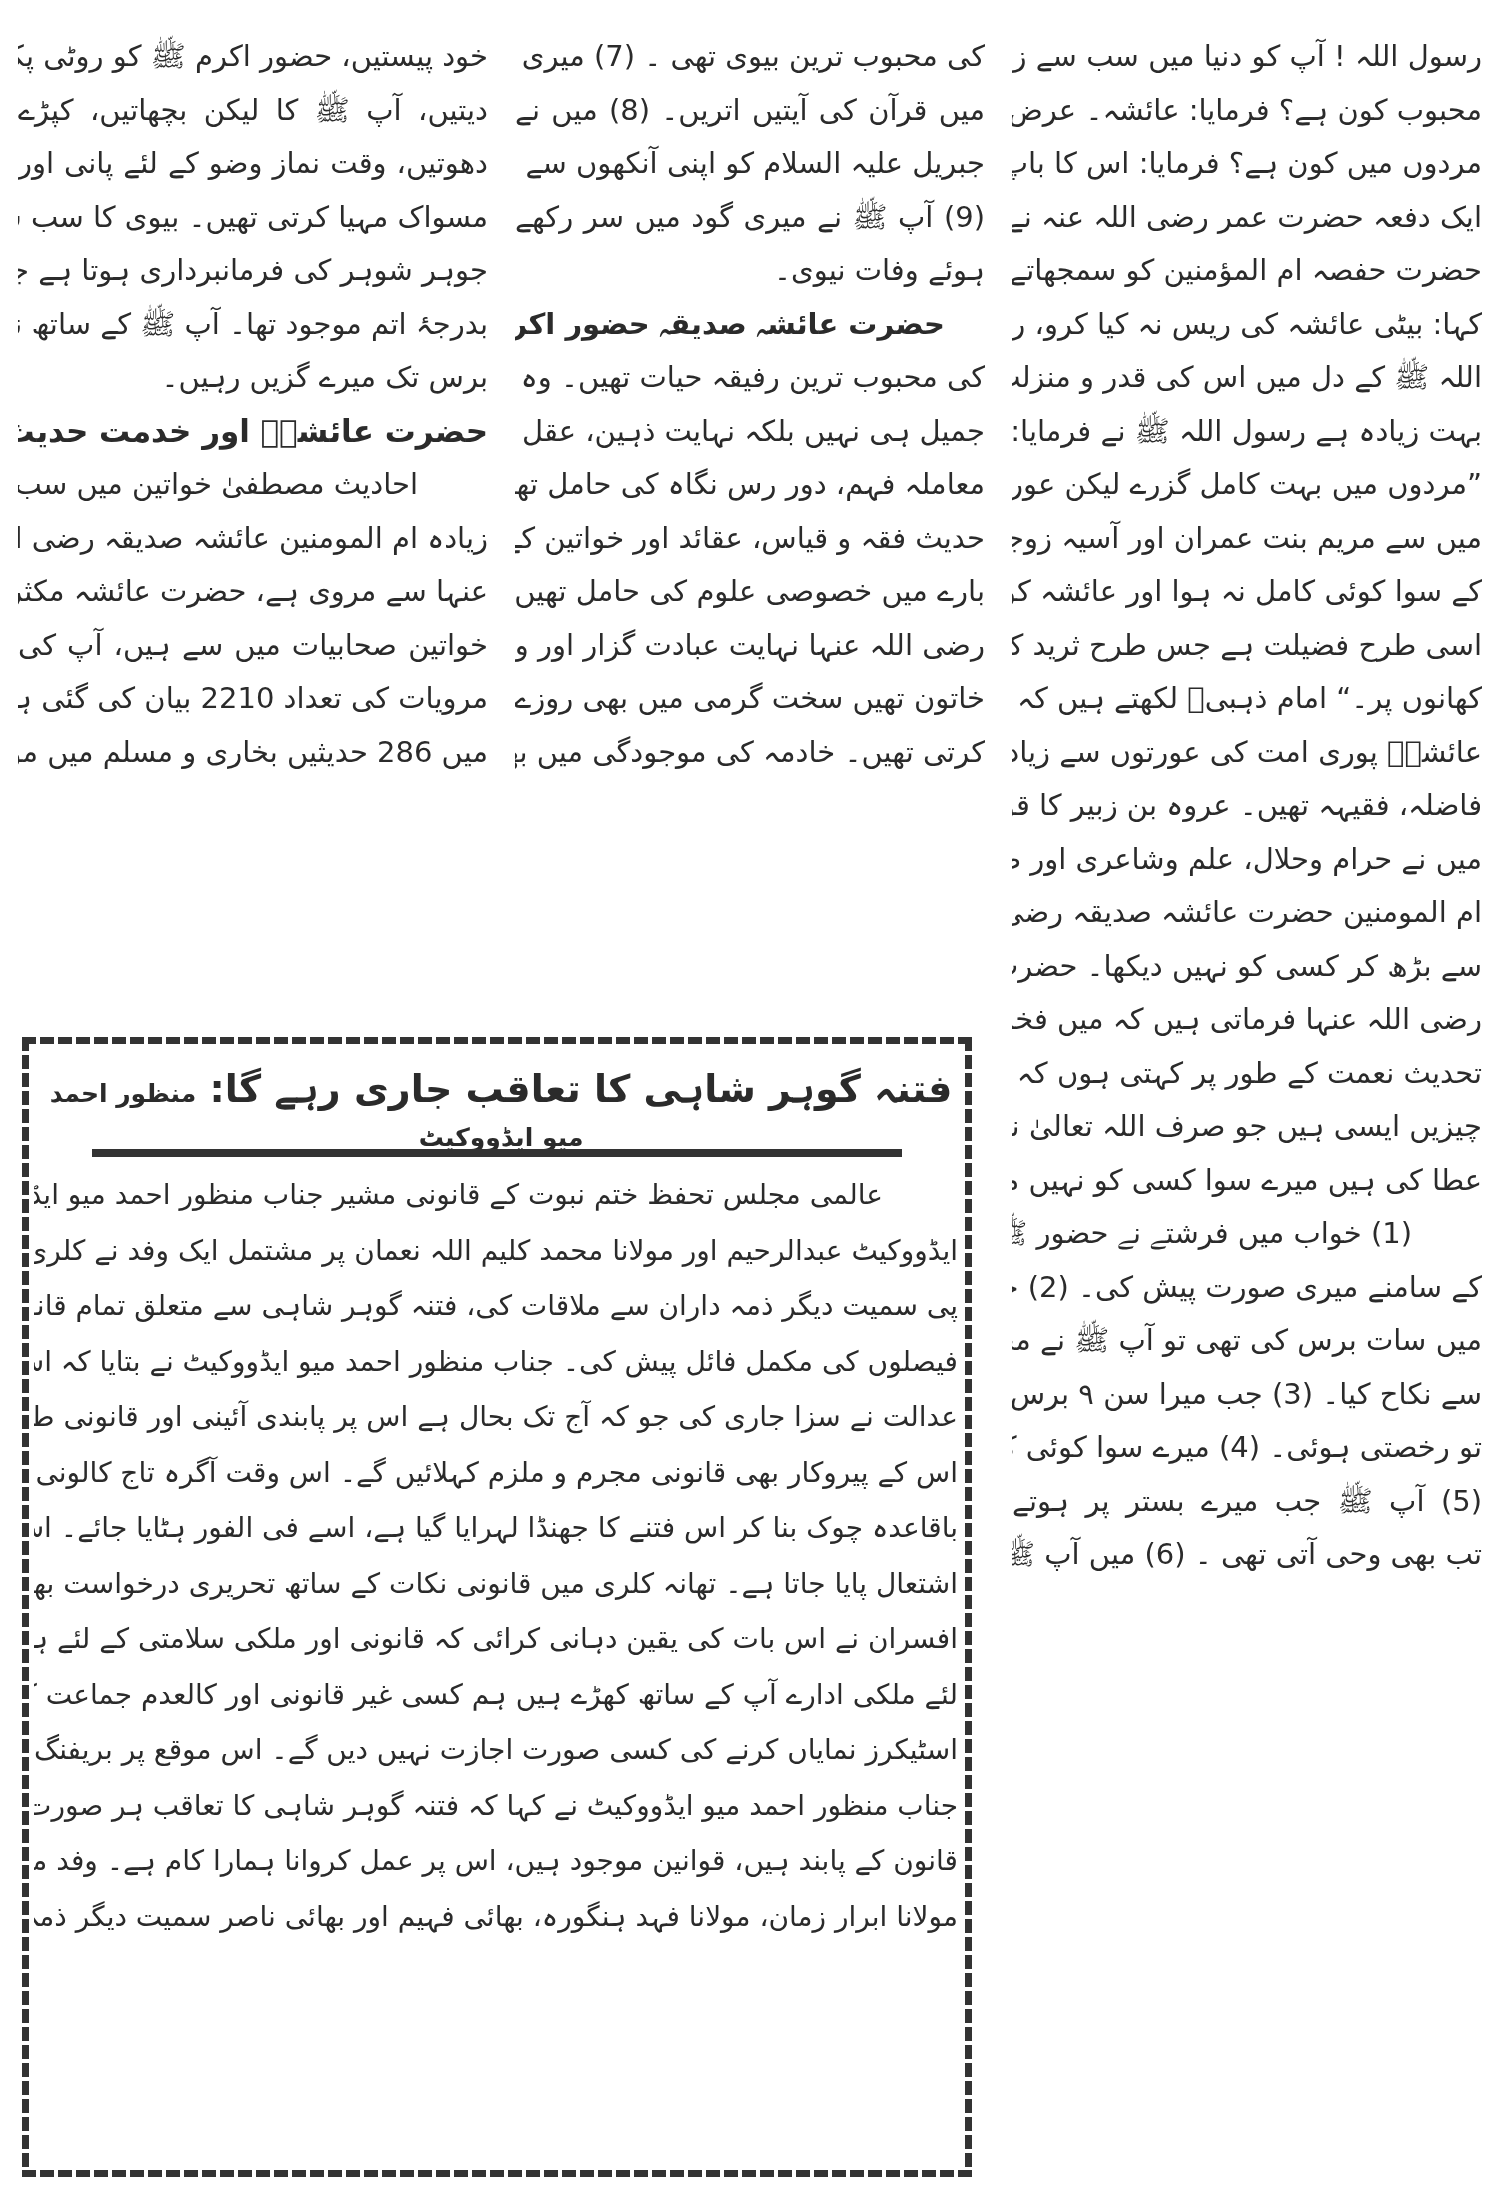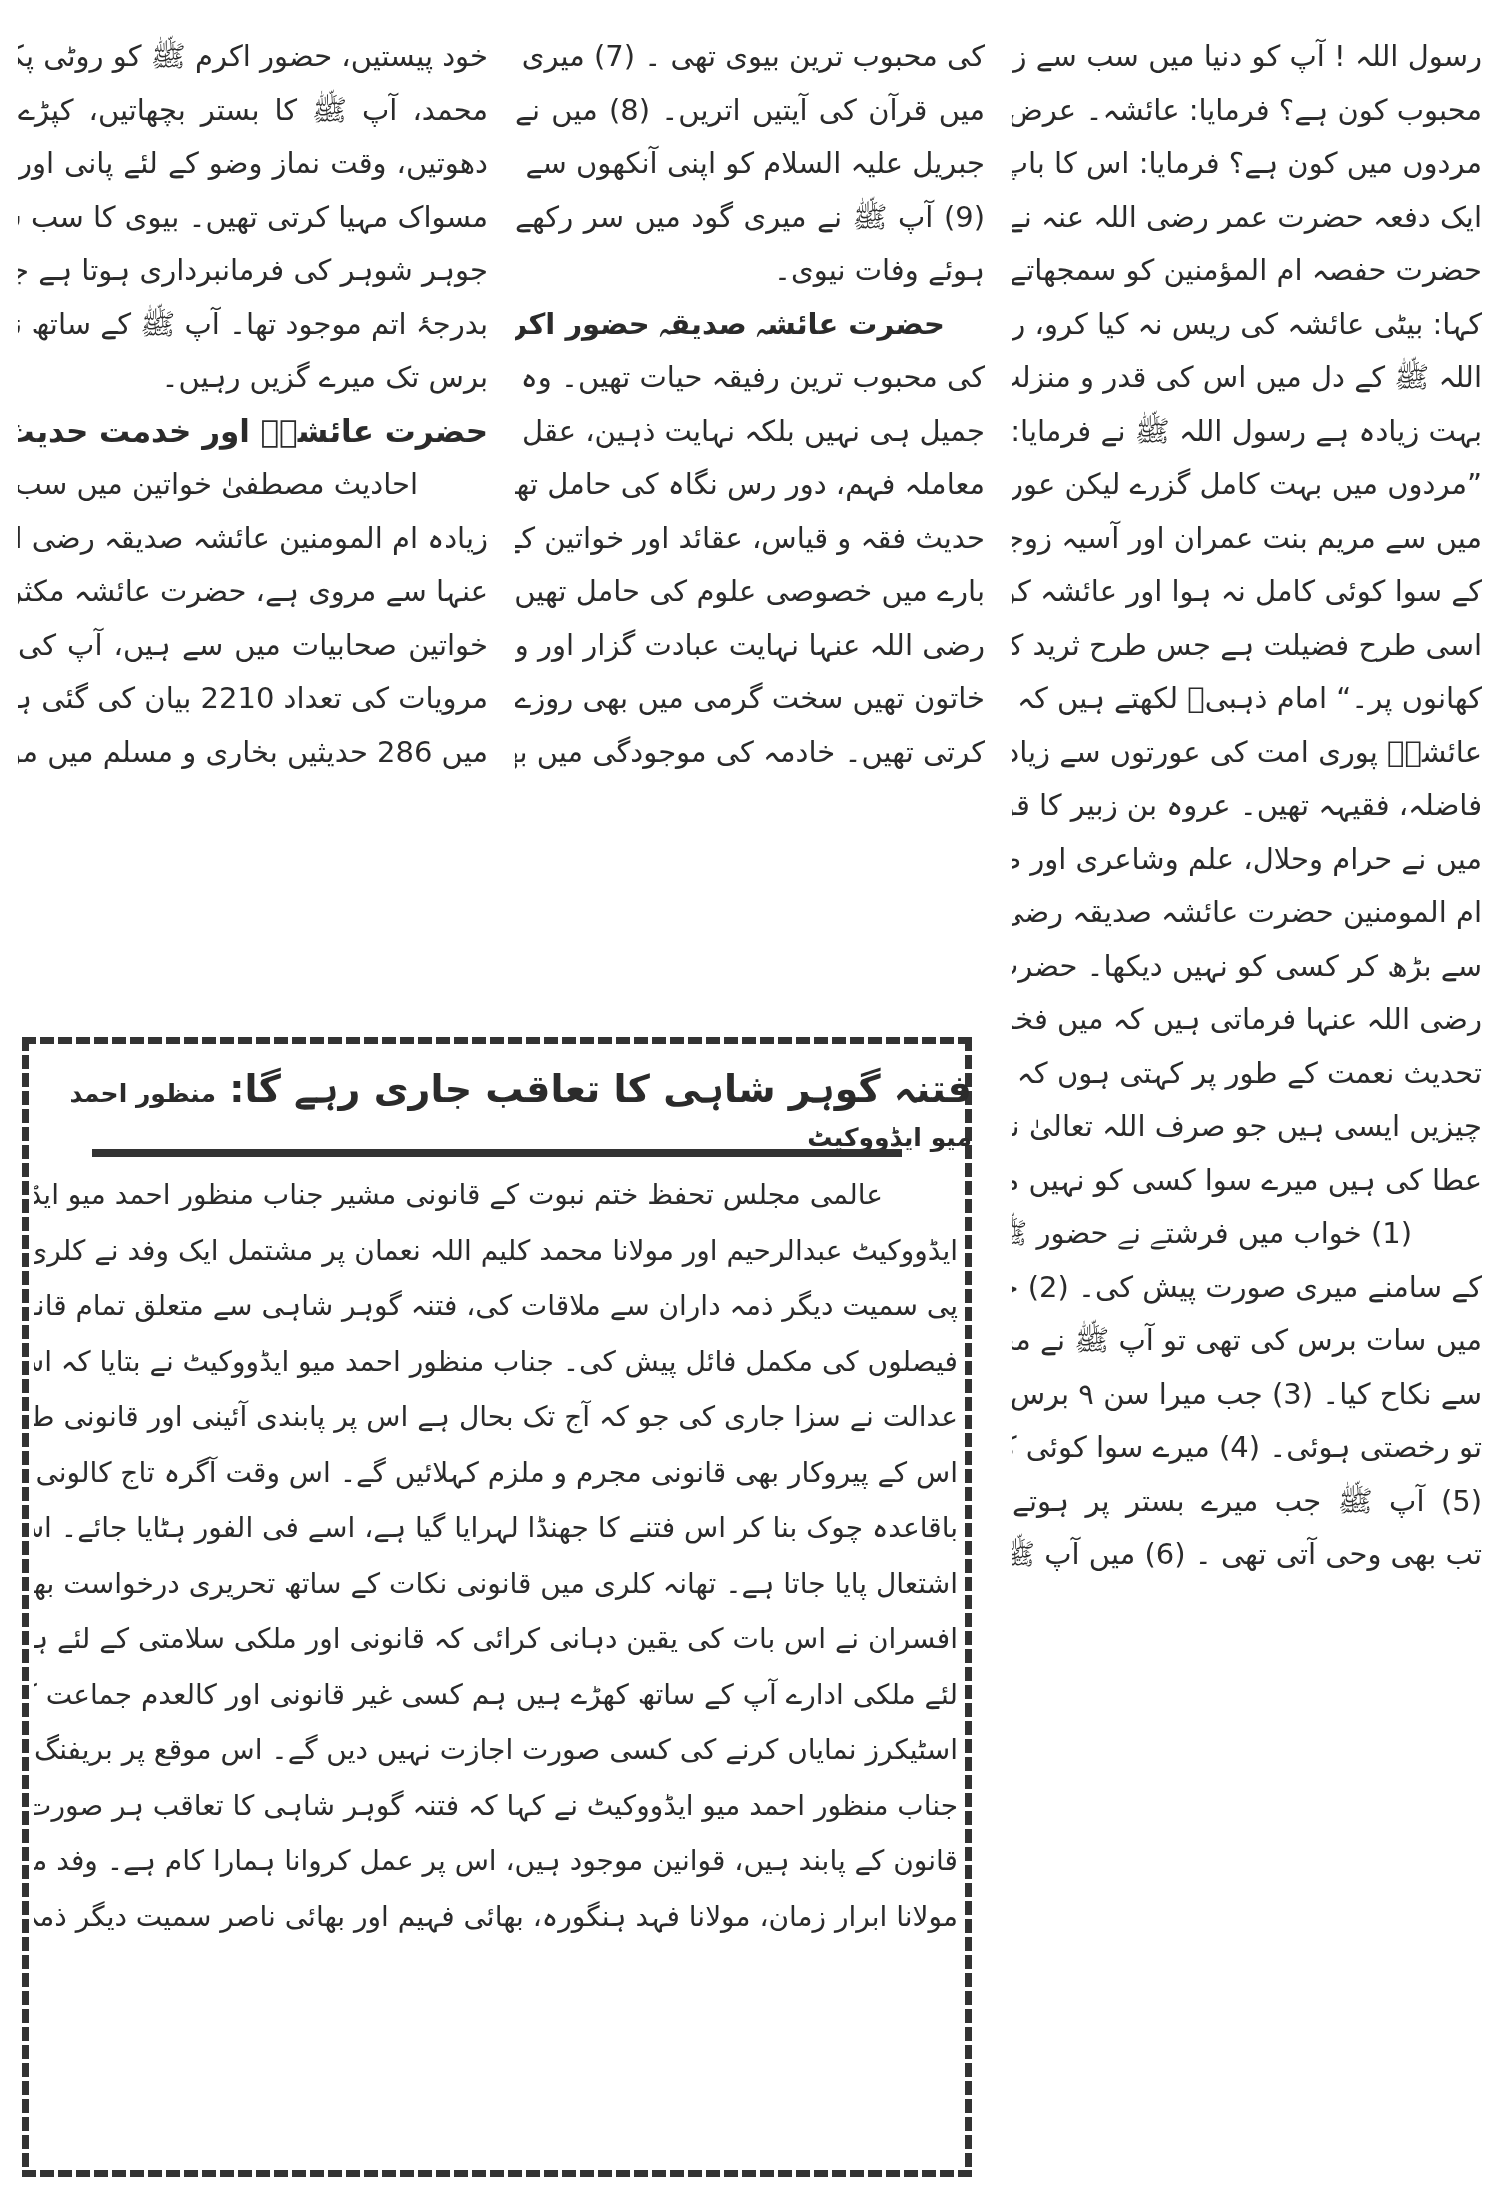--- a/index.html
+++ b/index.html
@@ -15,21 +15,21 @@
   #col-right { left:1012px; top:30px; width:470px; }
   #col-middle { left:515px; top:30px; width:470px; }
   #col-left { left:18px; top:30px; width:470px; }
 
   #boxed-article { position:absolute; left:22px; top:1037px; width:950px; height:1140px;
                    box-sizing:border-box; }
   .dash-h { position:absolute; left:0; right:0; height:7px;
             background:repeating-linear-gradient(90deg,#333 0 14px,transparent 14px 18px); }
   .dash-v { position:absolute; top:0; bottom:0; width:7px;
             background:repeating-linear-gradient(180deg,#333 0 14px,transparent 14px 18px); }
-  #box-title { position:absolute; top:30px; left:8px; right:0; text-align:right; direction:rtl;
+  #box-title { position:absolute; top:30px; left:8px; right:0; text-align:center; direction:rtl;
                font-size:38px; font-weight:bold; color:#2b2b2b; }
   #box-title .byline { font-size:25px; }
   #box-rule { position:absolute; top:112px; left:70px; right:70px; height:8px; background:#333; }
   #box-body { position:absolute; top:130px; left:12px; right:14px; direction:rtl; }
   #box-body .line { display:block; height:55.5px; line-height:55.5px; font-size:28px;
                     white-space:nowrap; text-align:justify; text-align-last:justify; overflow:hidden; }
   #box-body .line.first { padding-right:75px; }
   #box-body .line.last { text-align-last:right; }
 </style>
 </head>
@@ -79,21 +79,21 @@
     <span class="line">معاملہ فہم، دور رس نگاہ کی حامل تھیں۔ تفسیر، علم</span>
     <span class="line">حدیث فقہ و قیاس، عقائد اور خواتین کے</span>
     <span class="line">بارے میں خصوصی علوم کی حامل تھیں۔ آپ</span>
     <span class="line">رضی اللہ عنہا نہایت عبادت گزار اور وفا شعار</span>
     <span class="line">خاتون تھیں سخت گرمی میں بھی روزے رکھا</span>
     <span class="line">کرتی تھیں۔ خادمہ کی موجودگی میں بھی آٹا</span>
   </div>
 
 <div id="col-left" class="col">
     <span class="line">خود پیستیں، حضور اکرم ﷺ کو روٹی پکا کر</span>
-    <span class="line">محمد، آپ ﷺ کا بستر بچھاتیں، کپڑے</span>
+    <span class="line">دیتیں، آپ ﷺ کا لیکن بچھاتیں، کپڑے</span>
     <span class="line">دھوتیں، وقت نماز وضو کے لئے پانی اور</span>
     <span class="line">مسواک مہیا کرتی تھیں۔ بیوی کا سب سے بڑا</span>
     <span class="line">جوہر شوہر کی فرمانبرداری ہوتا ہے جو آپ میں</span>
     <span class="line">بدرجۂ اتم موجود تھا۔ آپ ﷺ کے ساتھ نو</span>
     <span class="line last">برس تک میرے گزیں رہیں۔</span>
     <span class="line heading">حضرت عائشہؓ اور خدمت حدیث:</span>
     <span class="line indent">احادیث مصطفیٰ خواتین میں سب سے</span>
     <span class="line">زیادہ ام المومنین عائشہ صدیقہ رضی اللہ تعالیٰ</span>
     <span class="line">عنہا سے مروی ہے، حضرت عائشہ مکثرین</span>
     <span class="line">خواتین صحابیات میں سے ہیں، آپ کی</span>

